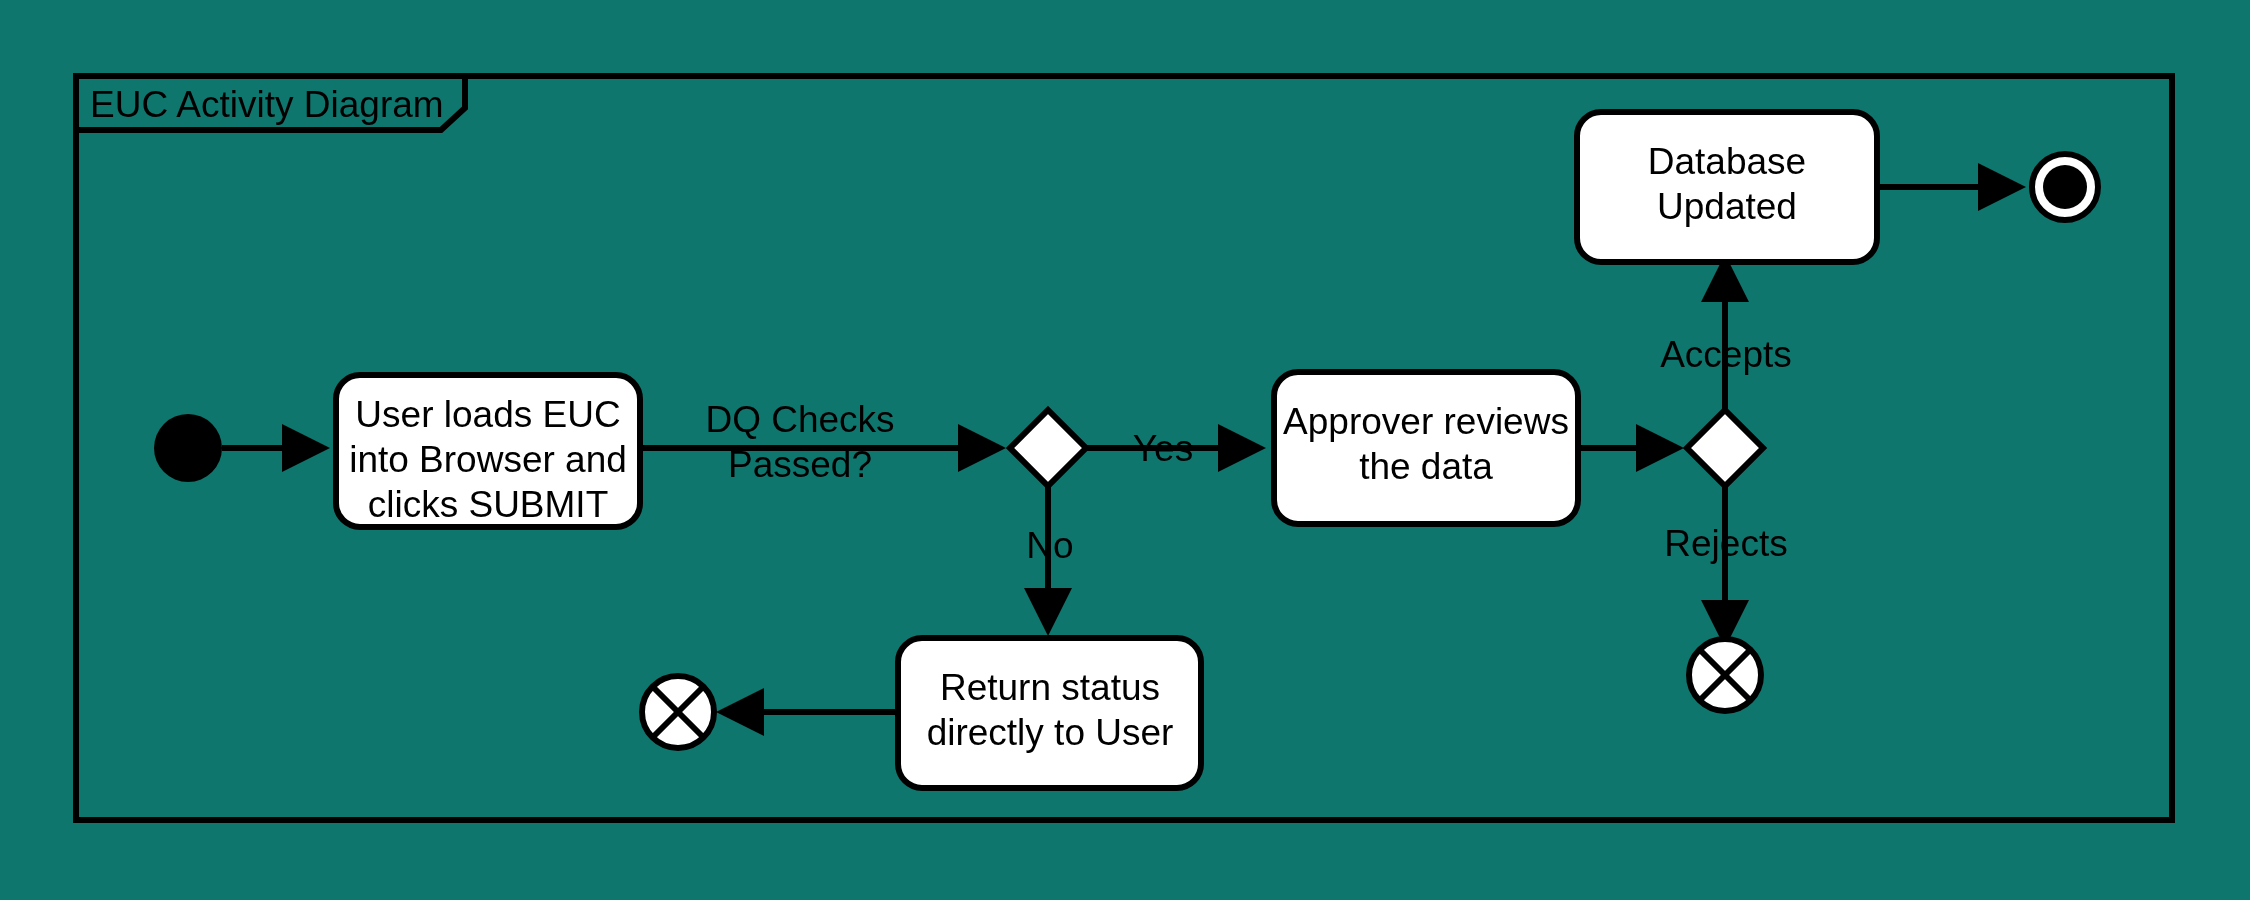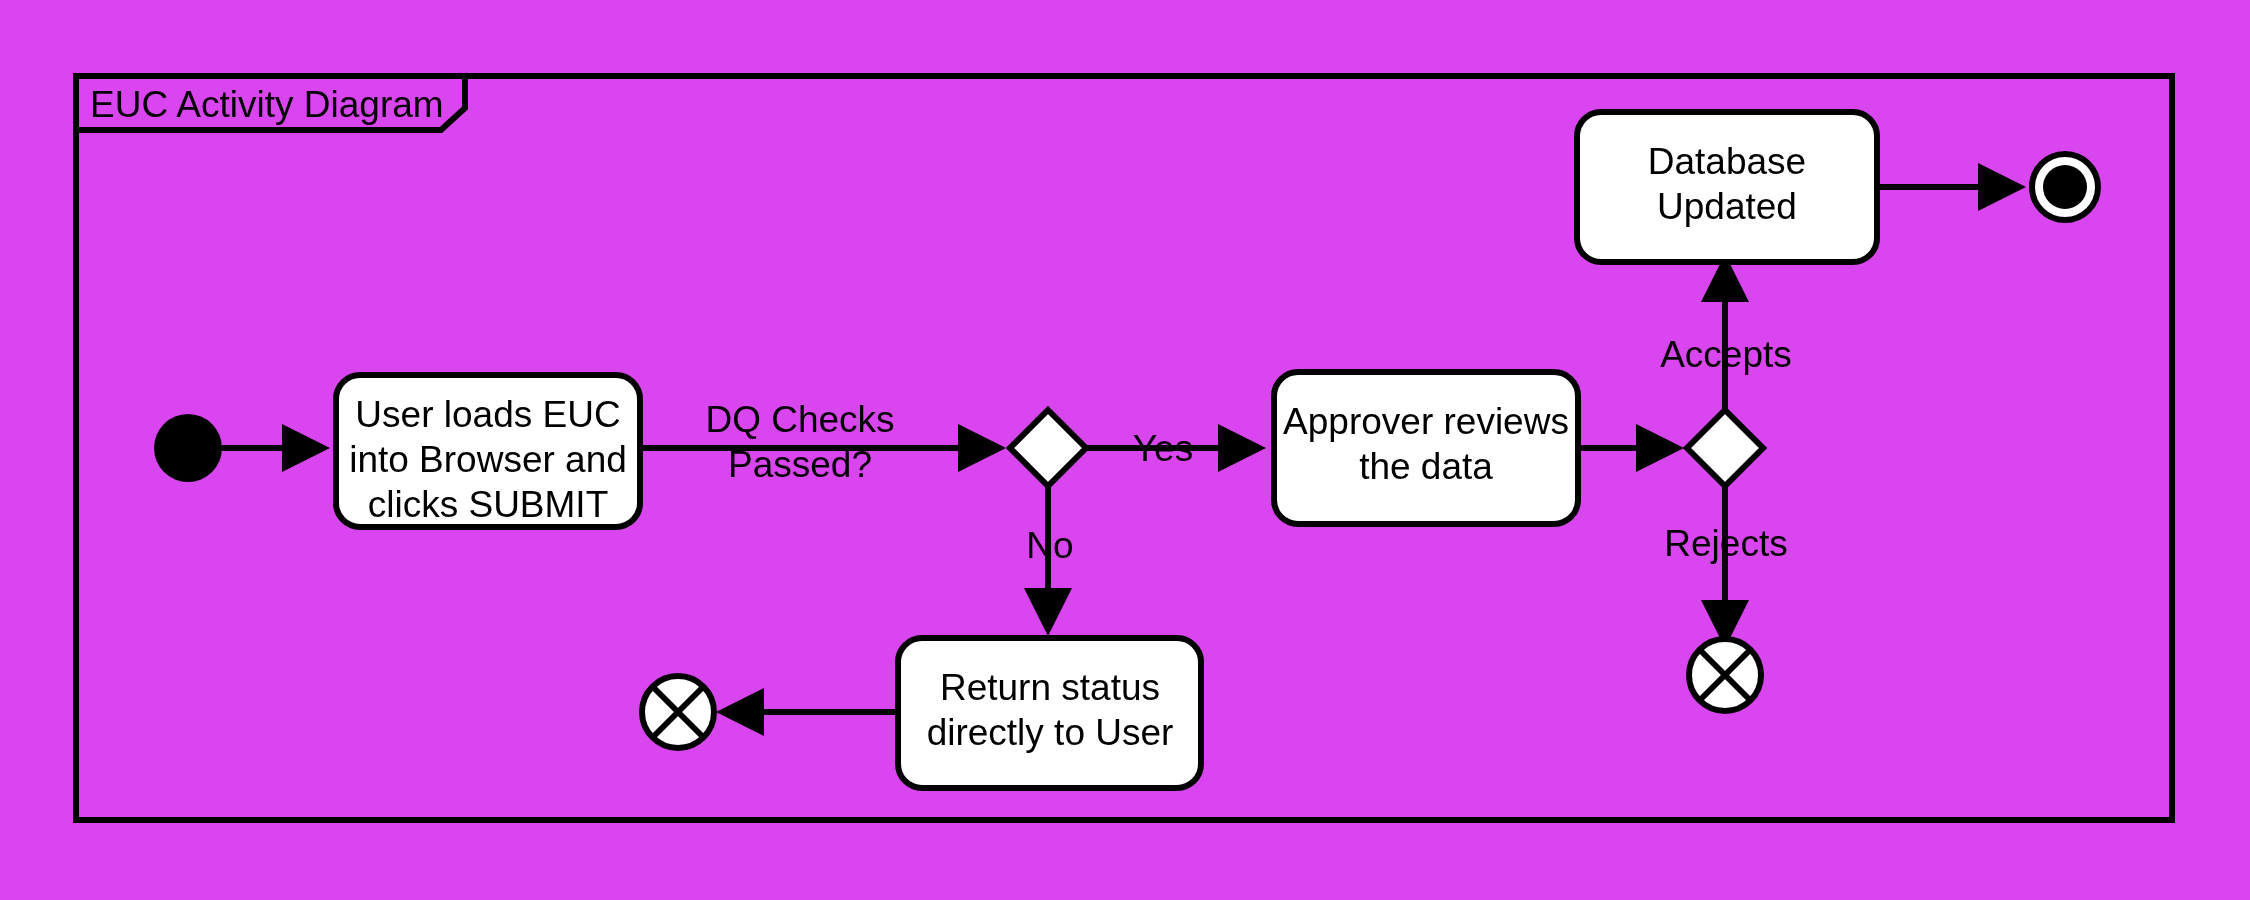--- a/index.html
+++ b/index.html
@@ -7,21 +7,21 @@
     padding: 0;
     background: #ffffff;
   }
   body {
     font-family: "Liberation Sans", sans-serif;
   }
   #canvas {
     position: relative;
     width: 2250px;
     height: 900px;
-    background: #d946ef;
+    background: #0f766e;
     overflow: hidden;
   }
   #diagram-svg {
     position: absolute;
     left: 0;
     top: 0;
     width: 2250px;
     height: 900px;
   }
   .frame-title {

